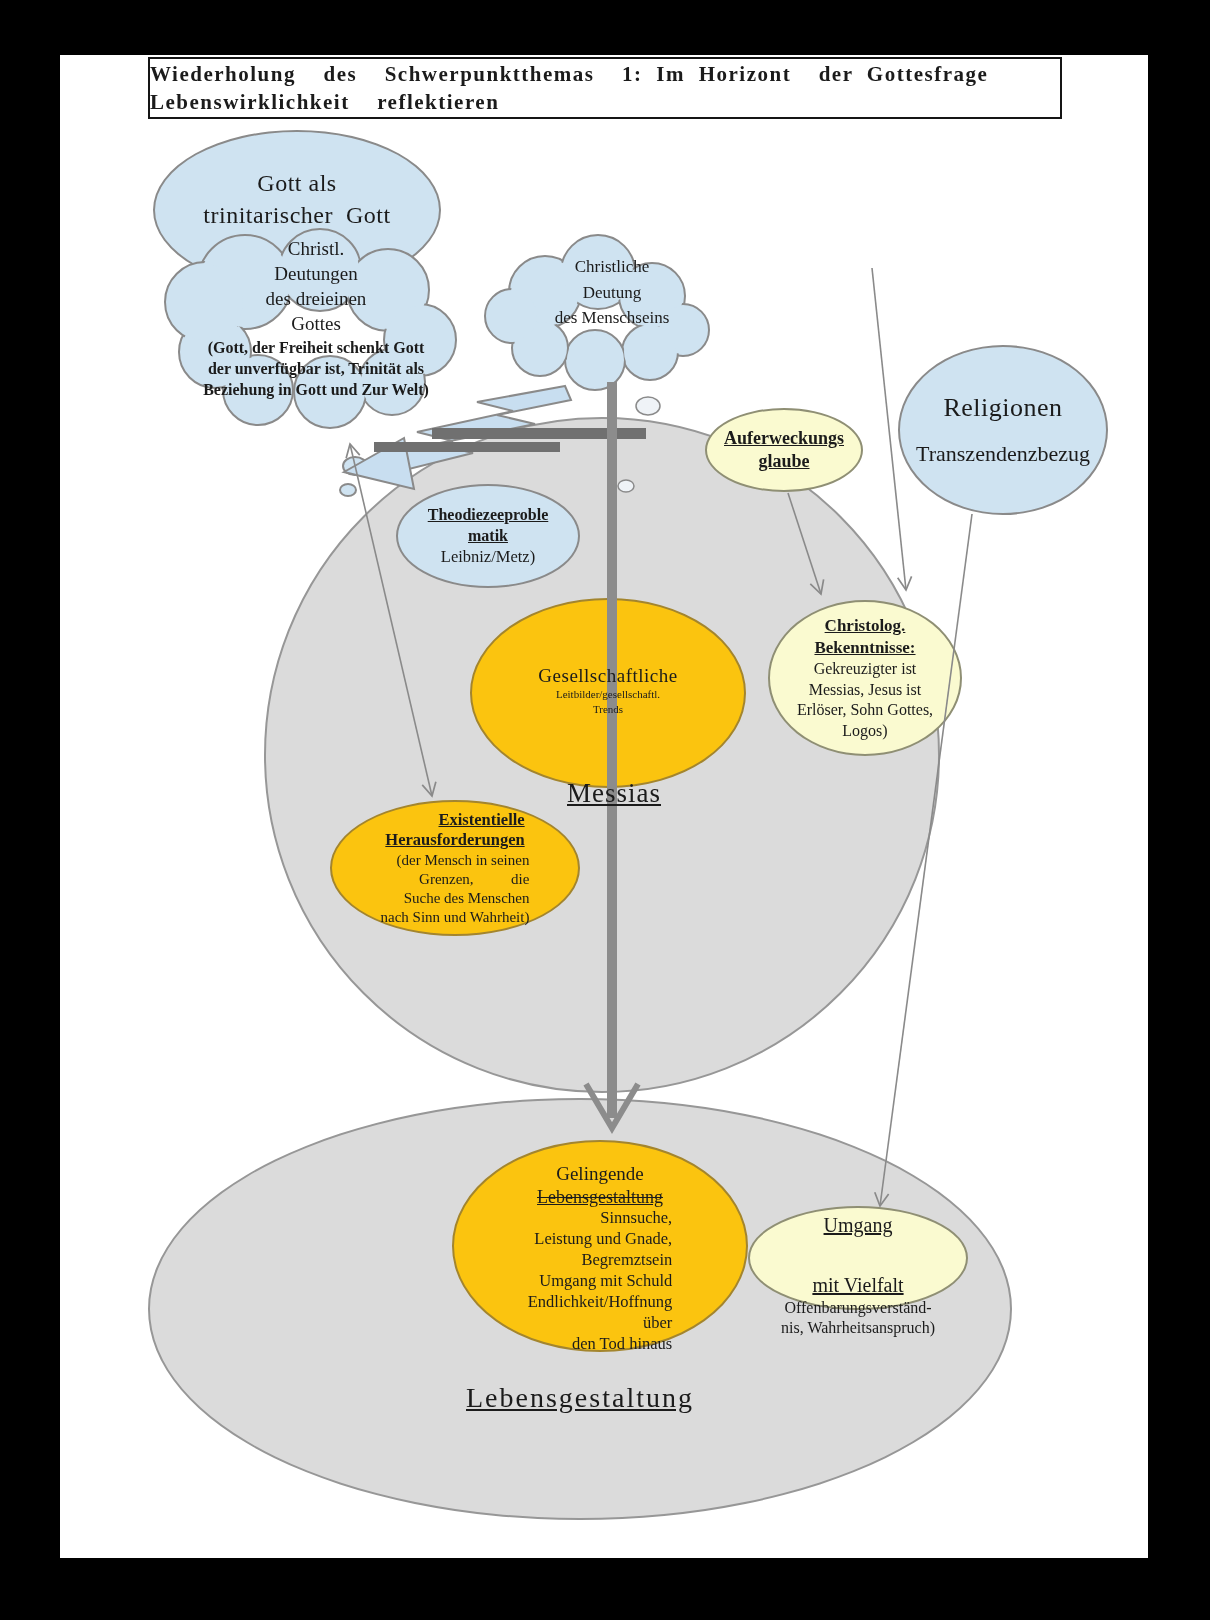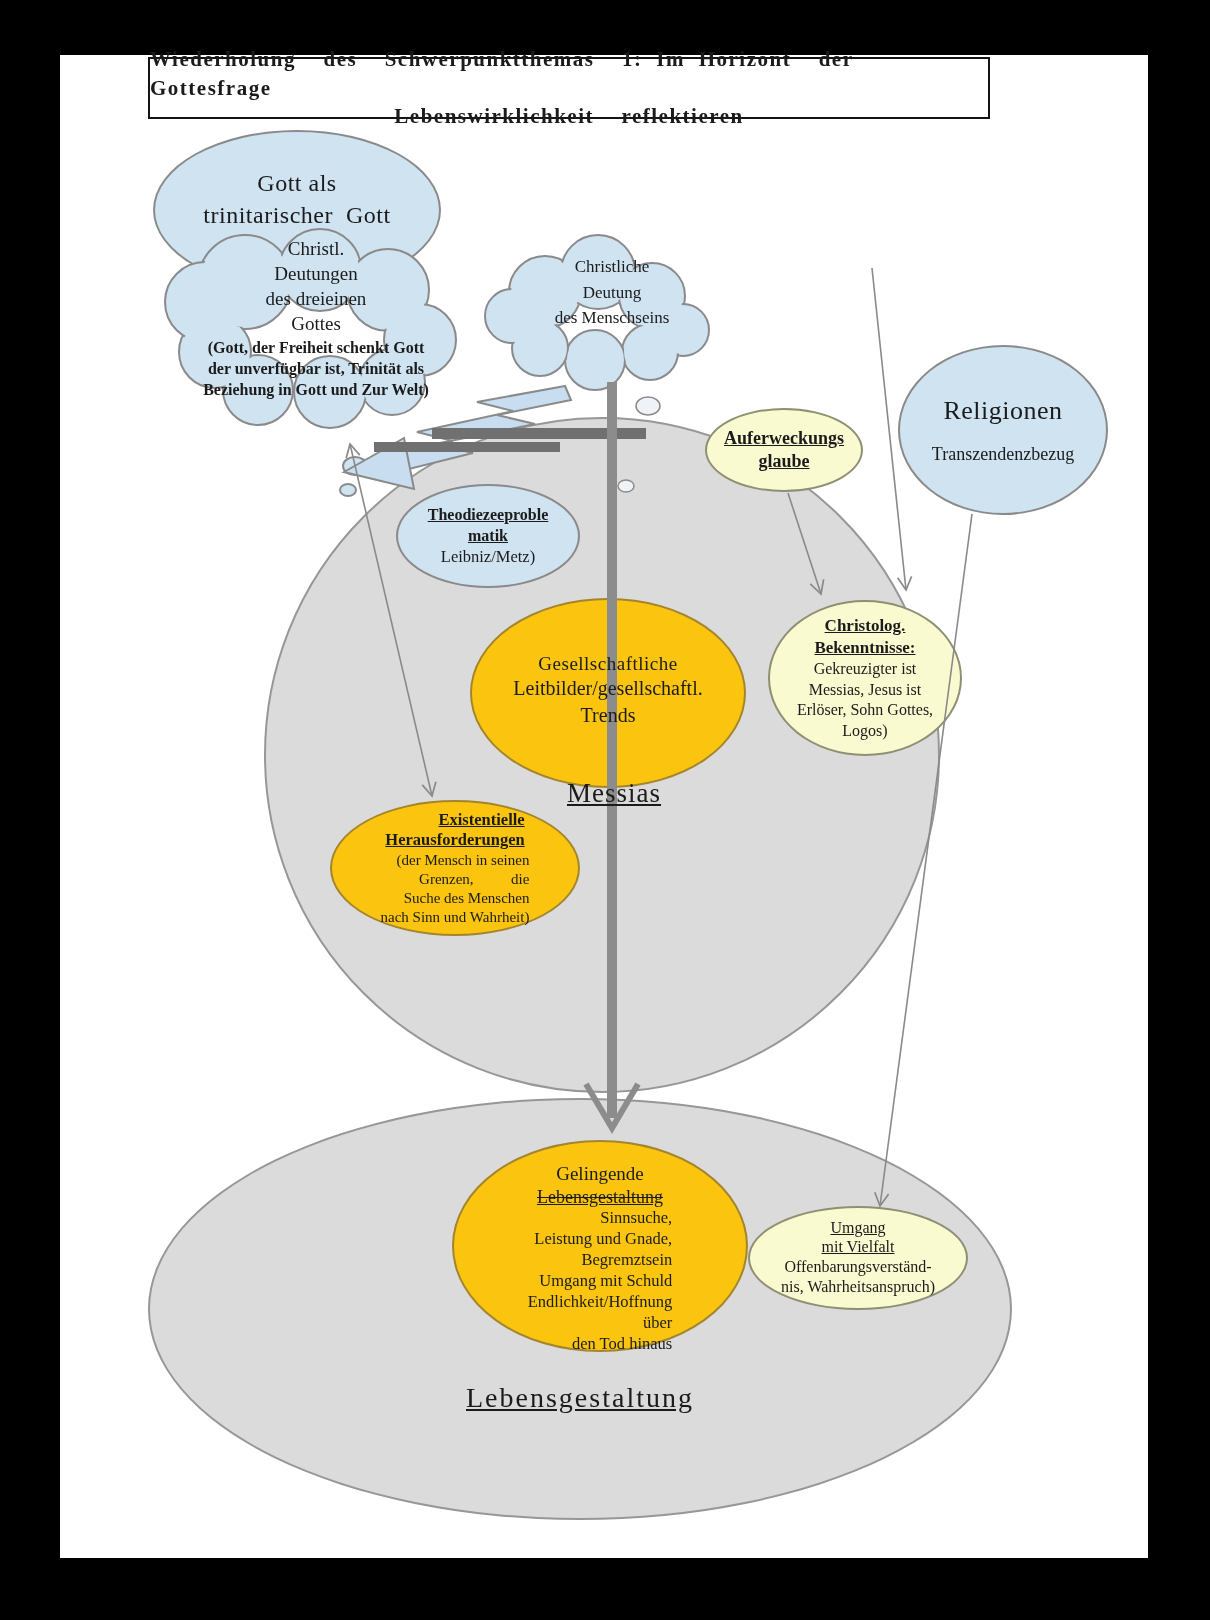--- a/index.html
+++ b/index.html
@@ -1,21 +1,21 @@
 <!DOCTYPE html>
 <html><head>
 <meta charset="utf-8">
 <style>
   html,body{margin:0;padding:0;background:#000;}
   .stage{position:relative;width:1210px;height:1620px;background:#000;overflow:hidden;
          font-family:"Liberation Serif","DejaVu Serif",serif;color:#1b1b1b;}
   .page{position:absolute;left:60px;top:55px;width:1088px;height:1503px;background:#ffffff;z-index:0;}
-  .titlebox{position:absolute;left:148px;top:57px;width:842px;height:62px;background:#fff;
+  .titlebox{position:absolute;left:148px;top:57px;width:914px;height:62px;background:#fff;
             border:2px solid #151515;z-index:40;display:flex;flex-direction:column;
-            align-items:center;justify-content:center;box-sizing:border-box;}
+            justify-content:center;box-sizing:border-box;}
   .titlebox .t1,.titlebox .t2{font-size:21px;font-weight:600;letter-spacing:1.5px;word-spacing:7px;
             white-space:pre-wrap;line-height:1.35;}
   .ellipse{position:absolute;border-radius:50%;border:2px solid #8a8a8a;box-sizing:border-box;
            display:flex;flex-direction:column;align-items:center;justify-content:center;
            text-align:center;z-index:20;}
   .blue{background:#CFE3F1;}
   .paleyellow{background:#FAFAD0;border-color:#8f8f74;}
   .orange{background:#FBC40F;border-color:#a3852e;text-align:right;}
   .grayshape{position:absolute;border-radius:50%;background:#DBDBDB;border:2px solid #979797;
              box-sizing:border-box;z-index:5;}
@@ -23,34 +23,34 @@
   .u{text-decoration:underline;}
   .ul-strike{text-decoration:underline line-through;}
   .overlay{position:absolute;left:0;top:0;z-index:30;pointer-events:none;}
   .label{position:absolute;z-index:40;text-align:center;}
   .floattxt{position:absolute;z-index:40;display:flex;flex-direction:column;align-items:center;
             justify-content:center;text-align:center;}
   
   .gott-t{font-size:24px;line-height:1.35;letter-spacing:.5px;padding-bottom:22px;}
   .jesus-t{font-size:24px;line-height:1.4;padding-bottom:16px;}
   .rel-title{font-size:26px;letter-spacing:.5px;}
-  .rel-sub{font-size:18px;margin-top:18px;}
+  .rel-sub{font-size:22px;margin-top:18px;}
   .auf-t{font-size:18px;font-weight:bold;line-height:1.3;}
   .theo-h{font-size:16px;font-weight:bold;line-height:1.3;}
   .theo-p{font-size:16.5px;}
   .ges-title{font-size:19px;letter-spacing:.5px;}
-  .ges-body{font-size:20px;line-height:1.35;}
+  .ges-body{font-size:11px;line-height:1.35;}
   .chr-h{font-size:17px;font-weight:bold;line-height:1.3;}
   .chr-b{font-size:16px;line-height:1.28;}
   .exi-h{font-size:16.5px;font-weight:bold;line-height:1.25;}
   .exi-b{font-size:15px;line-height:1.26;}
   .gel-1{font-size:19px;line-height:1.2;margin-top:26px;}
   .gel-2{font-size:18px;line-height:1.25;}
   .gel-b{font-size:16.5px;line-height:1.27;}
-  .umg-12{font-size:16px;line-height:1.18;}
+  .umg-12{font-size:20px;line-height:1.18;margin-top:36px;}
   .umg-b{font-size:16px;line-height:1.25;}
   .cl1-main{font-size:19px;line-height:1.32;}
   .cl1-detail{font-size:16px;font-weight:bold;line-height:1.3;margin-top:2px;}
   .cl2-t{font-size:17px;line-height:1.5;}
   .mensch{font-size:27px;text-decoration:underline;letter-spacing:1px;}
   .leben{font-size:28px;text-decoration:underline;letter-spacing:2px;}
 </style>
 </head>
 <body>
 

